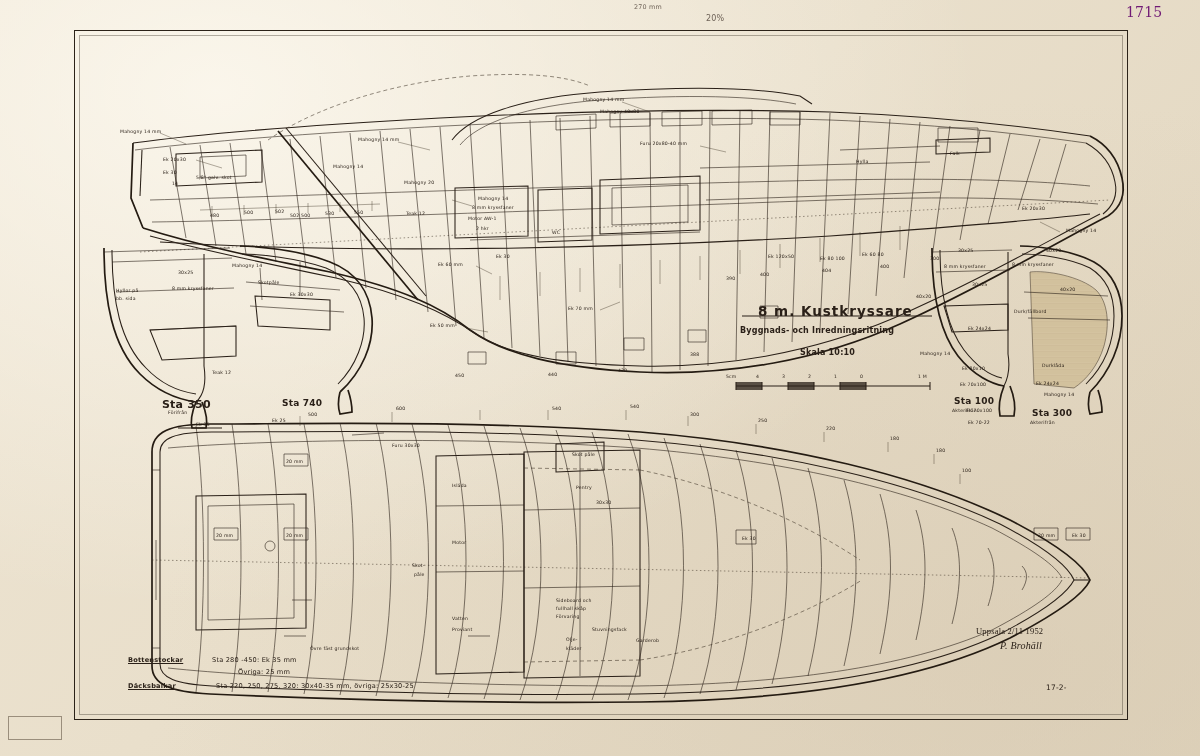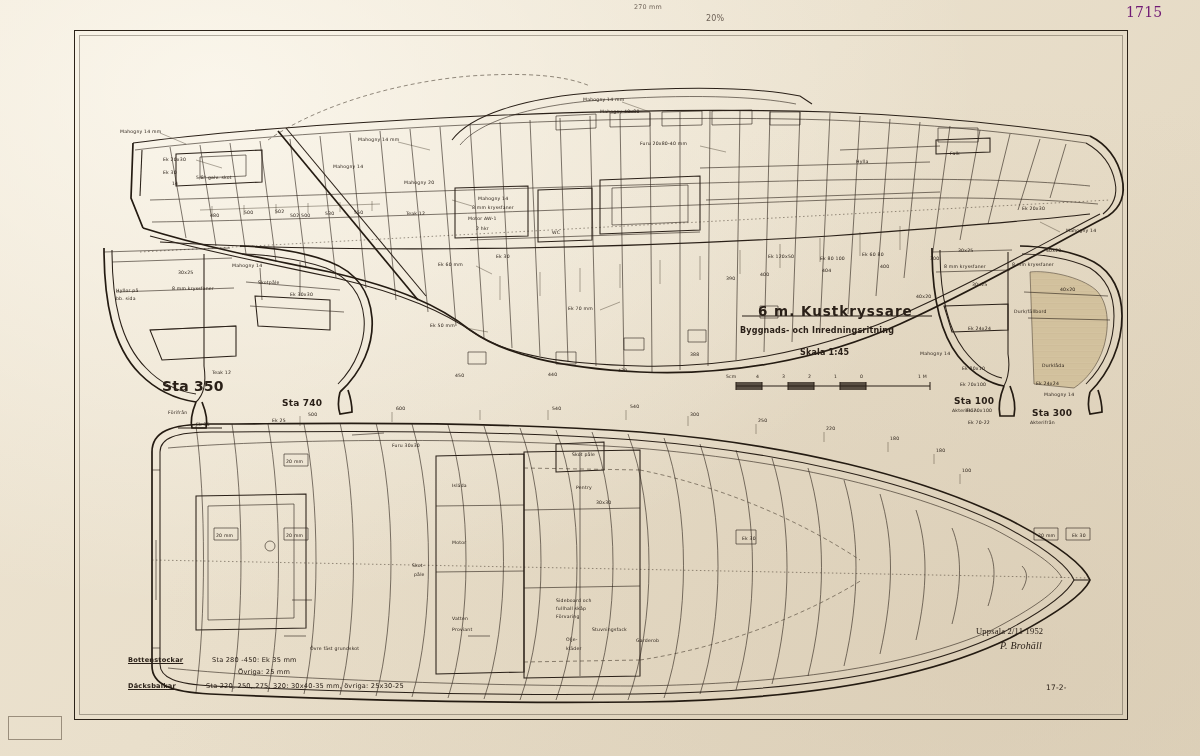--- a/index.html
+++ b/index.html
@@ -452,41 +452,41 @@
     <div class="lab xs" style="left: 552px; top: 406px;">540</div>
     <div class="lab xs" style="left: 630px; top: 404px;">540</div>
     <div class="lab xs" style="left: 690px; top: 412px;">300</div>
     <div class="lab xs" style="left: 758px; top: 418px;">250</div>
     <div class="lab xs" style="left: 826px; top: 426px;">220</div>
     <div class="lab xs" style="left: 890px; top: 436px;">180</div>
     <div class="lab xs" style="left: 936px; top: 448px;">180</div>
     <div class="lab xs" style="left: 962px; top: 468px;">100</div>
   </div>
 
-<div class="lab xxl" style="left:758px;top:303px;">6 m. Kustkryssare</div>
+<div class="lab xxl" style="left:758px;top:303px;">8 m. Kustkryssare</div>
 <div class="lab l bold" style="left:740px;top:326px;">Byggnads- och Inredningsritning</div>
-<div class="lab l bold" style="left:800px;top:348px;">Skala 1:45</div>
+<div class="lab l bold" style="left:800px;top:348px;">Skala 10:10</div>
 
 <div class="lab xs" style="left:726px;top:374px;">5cm</div>
 <div class="lab xs" style="left:756px;top:374px;">4</div>
 <div class="lab xs" style="left:782px;top:374px;">3</div>
 <div class="lab xs" style="left:808px;top:374px;">2</div>
 <div class="lab xs" style="left:834px;top:374px;">1</div>
 <div class="lab xs" style="left:860px;top:374px;">0</div>
 <div class="lab xs" style="left:918px;top:374px;">1 M</div>
 
 <div class="lab m hand" style="left:976px;top:626px;font-size:8.5px;font-style:normal;">Uppsala  2/11 1952</div>
 <div class="lab hand" style="left:1000px;top:640px;font-size:10px;text-align:center;">P. Brohäll</div>
 <div class="lab m" style="left:1046px;top:683px;font-size:7.5px;">17-2-</div>
 
-<div class="lab bold" style="left:162px;top:378px;font-size:14px;">Sta 350</div>
+<div class="lab bold" style="left:162px;top:398px;font-size:11px;">Sta 350</div>
 <div class="lab xs" style="left:168px;top:410px;">Förifrån</div>
 <div class="lab bold" style="left:282px;top:398px;font-size:9px;">Sta 740</div>
 <div class="lab bold" style="left:954px;top:396px;font-size:9px;">Sta 100</div>
 <div class="lab xs" style="left:952px;top:408px;">Akterifrån</div>
 <div class="lab bold" style="left:1032px;top:408px;font-size:9px;">Sta 300</div>
 <div class="lab xs" style="left:1030px;top:420px;">Akterifrån</div>
 
 <div class="lab bold" style="left:128px;top:656px;font-size:6.6px;text-decoration:underline;">Bottenstockar</div>
 <div class="lab" style="left:212px;top:656px;font-size:6.6px;">Sta 280 -450:   Ek 35 mm</div>
 <div class="lab" style="left:238px;top:668px;font-size:6.6px;">Övriga:  25 mm</div>
 <div class="lab bold" style="left:128px;top:682px;font-size:6.6px;text-decoration:underline;">Däcksbalkar</div>
-<div class="lab" style="left:206px;top:682px;font-size:6.6px;">Sta 220, 250, 275, 320: 30x40-35 mm, övriga: 25x30-25</div>
+<div class="lab" style="left:216px;top:682px;font-size:6.6px;">Sta 220, 250, 275, 320: 30x40-35 mm, övriga: 25x30-25</div>
 
 </body></html>

